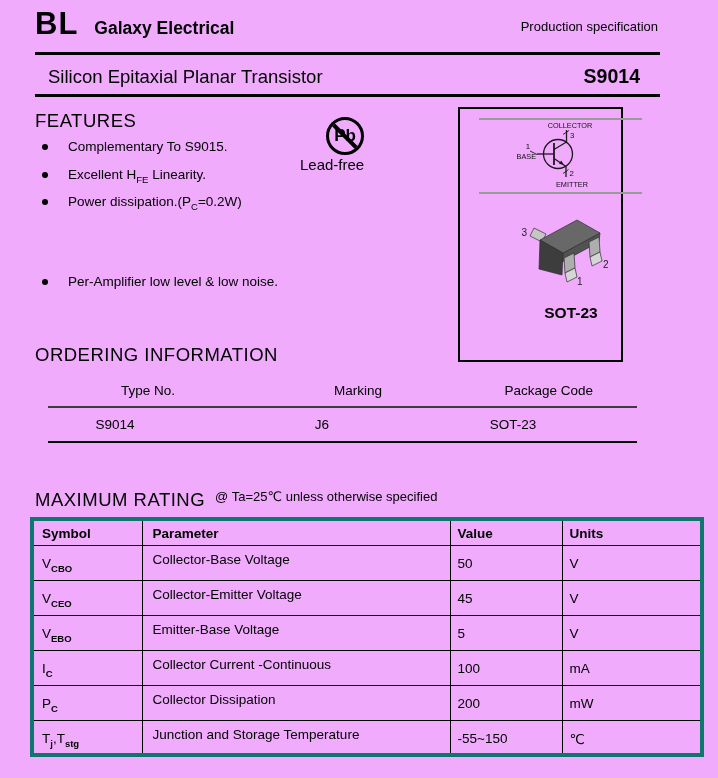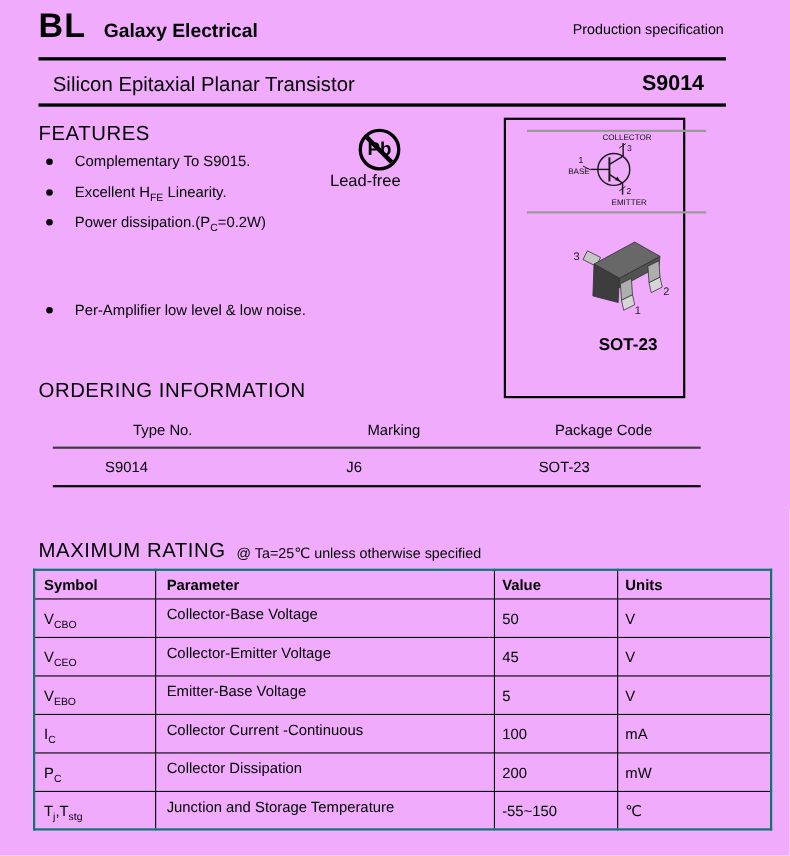--- a/index.html
+++ b/index.html
@@ -35,34 +35,34 @@
   
   .pkg-box{left:458px;top:107px;width:165px;height:255px;border:2px solid #000000;box-sizing:border-box;}
   .pkg-box svg{display:block;}
 
   
   .ord-head{top:383px;font-size:13.5px;text-align:right;}
   .ord-cell{top:417px;font-size:13.5px;text-align:center;}
   .ord-line{left:48px;width:589px;height:2px;background:#3c3c3c;}
 
   
-  .mr-title{left:35px;top:489px;display:flex;align-items:flex-end;}
+  .mr-title{left:35px;top:489px;display:flex;align-items:flex-start;}
   .mr-cond{font-size:13px;margin-left:10px;}
   table.mr{left:30px;top:517px;position:absolute;border-collapse:collapse;table-layout:fixed;
-           width:670px;font-size:13.5px;border:2px solid #0f766e;}
+           width:670px;font-size:13.5px;border:4px solid #0f766e;}
   table.mr td,table.mr th{border:1px solid #000;vertical-align:top;overflow:hidden;}
   table.mr tr.hdr{height:26px;}
   table.mr tr.data{height:35px;}
   table.mr th{text-align:left;font-size:13.5px;padding:5px 0 0 8px;}
   table.mr th.c-par{padding-left:10px;}
   table.mr th.c-val,table.mr th.c-uni{padding-left:7px;}
   td.sym{padding:10px 0 0 8px;}
   td.par{padding:6px 0 0 10px;}
   td.val,td.uni{padding:10px 0 0 7px;}
-  td.sym sub{font-size:9.5px;line-height:0;}
+  td.sym sub{font-size:9.5px;line-height:0;font-weight:bold;}
 </style>
 </head>
 <body>
 
 <div class="page">
 
   <div class="abs brandrow">
     <span class="logo">BL</span>
     <span class="company">Galaxy Electrical</span>
   </div>

